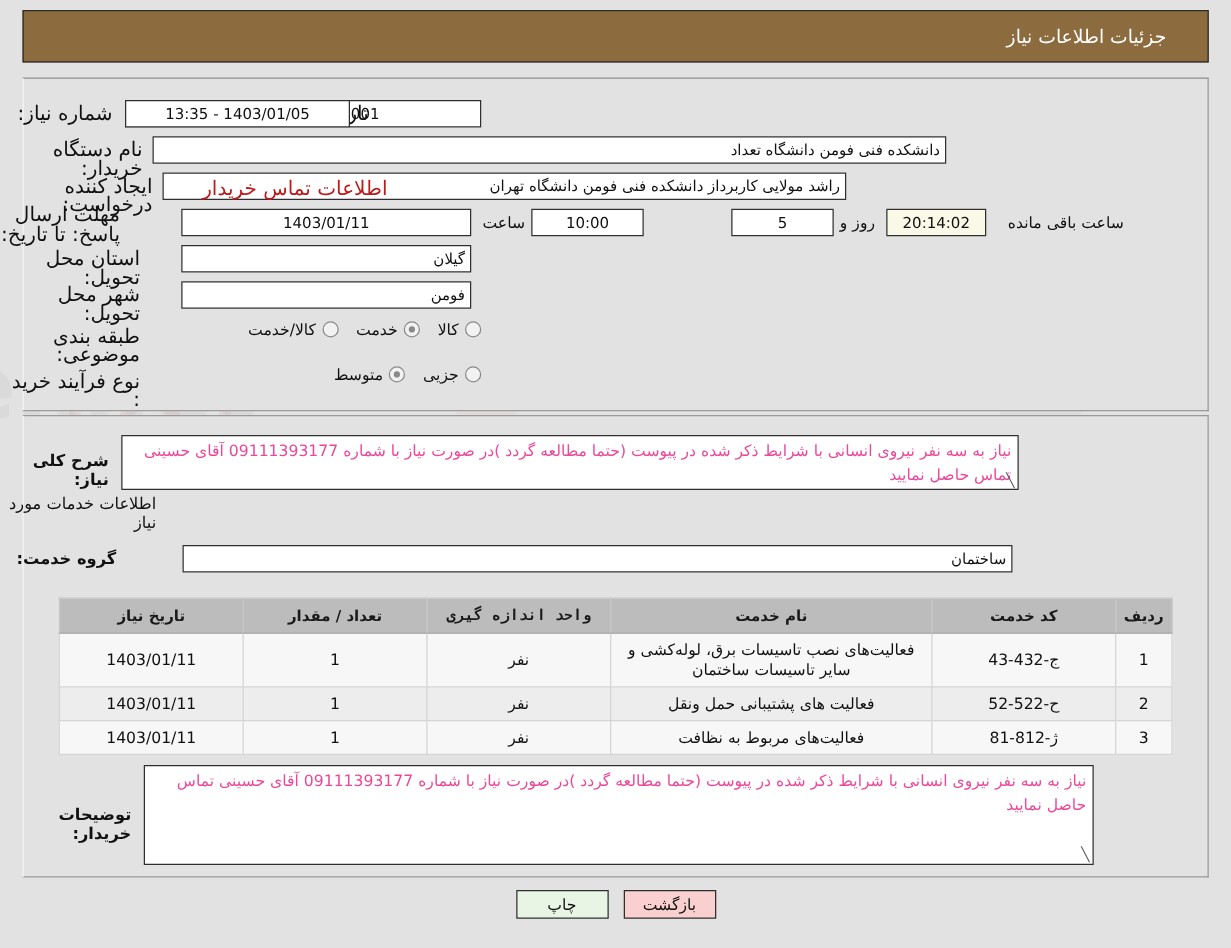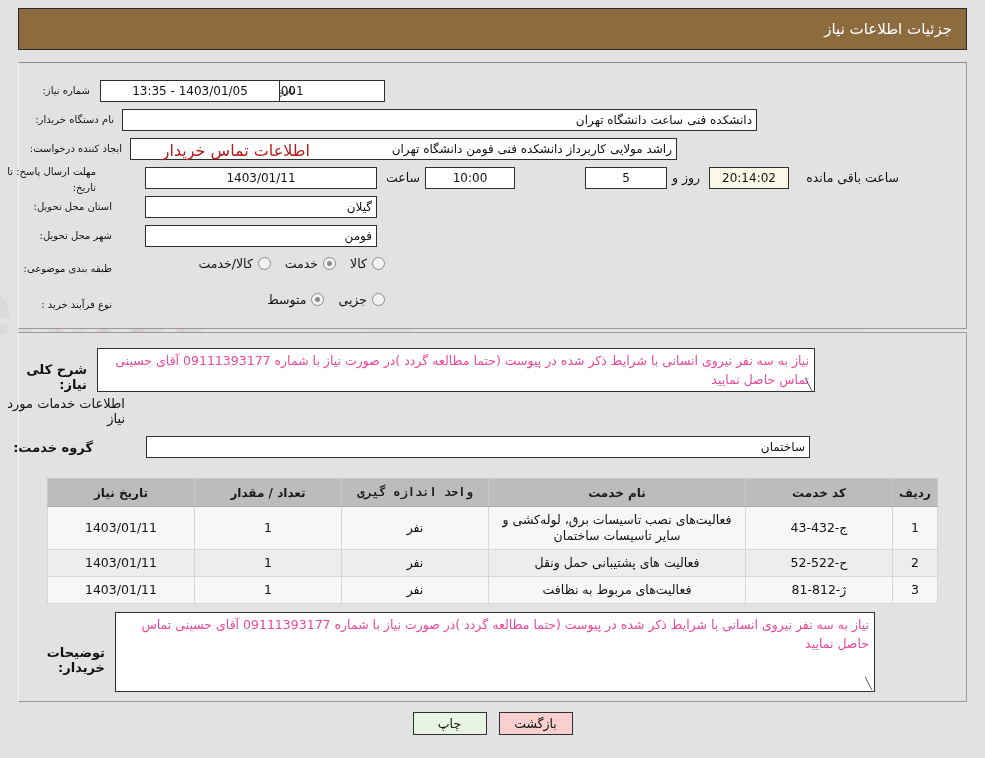--- a/index.html
+++ b/index.html
@@ -33,21 +33,21 @@
     left: 18px;
     top: 8px;
     width: 949px;
     height: 42px;
     background: #8c6b3f;
     border: 1px solid #2b2b2b;
     box-sizing: border-box;
     display: flex;
     align-items: center;
     justify-content: flex-start;
-    padding-right: 14px;
+    padding-right: 33px;
     z-index: 3;
   }
   .header-title {
     color: #ffffff;
     font-size: 15px;
   }
 
   
   .panel {
     position: absolute;
@@ -57,21 +57,21 @@
     border-top-color: #8e8e8e;
     border-left-color: #f4f4f4;
     z-index: 2;
   }
   #panel-top   { left: 18px; top: 62px;  width: 949px; height: 267px; }
   #panel-mid   { left: 18px; top: 332px; width: 949px; height: 370px; border-top: 1px solid #9a9a9a; }
 
   
   .lbl {
     position: absolute;
-    font-size: 10px;
+    font-size: 16px;
     color: #111;
     text-align: right;
     line-height: 15px;
     z-index: 4;
   }
   .lbl.bold { font-weight: bold; }
   .fld {
     position: absolute;
     box-sizing: border-box;
     background: #ffffff;
@@ -275,21 +275,21 @@
 
   <div class="panel" id="panel-top"></div>
 
   <div class="lbl" style="right:895px; top:83px; width:90px;">شماره نیاز:</div>
   <div class="fld" style="right:600px; top:80px; width:285px;">1103095176000001</div>
 
   <div class="lbl" style="right:690px; top:83px; width:0px; white-space:nowrap;">تاریخ و ساعت اعلان عمومی:</div>
   <div class="fld" style="right:705px; top:80px; width:180px;">1403/01/05 - 13:35</div>
 
   <div class="lbl" style="right:871px; top:112px; width:114px;">نام دستگاه خریدار:</div>
-  <div class="fld rtl-start" style="right:228px; top:109px; width:635px;">دانشکده فنی ساعت دانشگاه تهران</div>
+  <div class="fld rtl-start" style="right:228px; top:109px; width:635px;">دانشکده فنی فومن دانشگاه تعداد</div>
 
   <div class="lbl" style="right:863px; top:141px; width:122px;">ایجاد کننده درخواست:</div>
   <div class="fld rtl-start" style="right:308px; top:138px; width:547px;">راشد مولایی کاربرداز دانشکده فنی فومن دانشگاه تهران</div>
   <div class="link-txt" style="right:675px; top:141px;">اطلاعات تماس خریدار</div>
 
   <div class="lbl" style="right:889px; top:164px; width:96px; line-height:16px;">مهلت ارسال پاسخ: تا تاریخ:</div>
   <div class="fld" style="right:608px; top:167px; width:232px;">1403/01/11</div>
   <div class="plain-txt" style="right:565px; top:170px;">ساعت</div>
   <div class="fld" style="right:470px; top:167px; width:90px;">10:00</div>
   <div class="fld" style="right:318px; top:167px; width:82px;">5</div>

